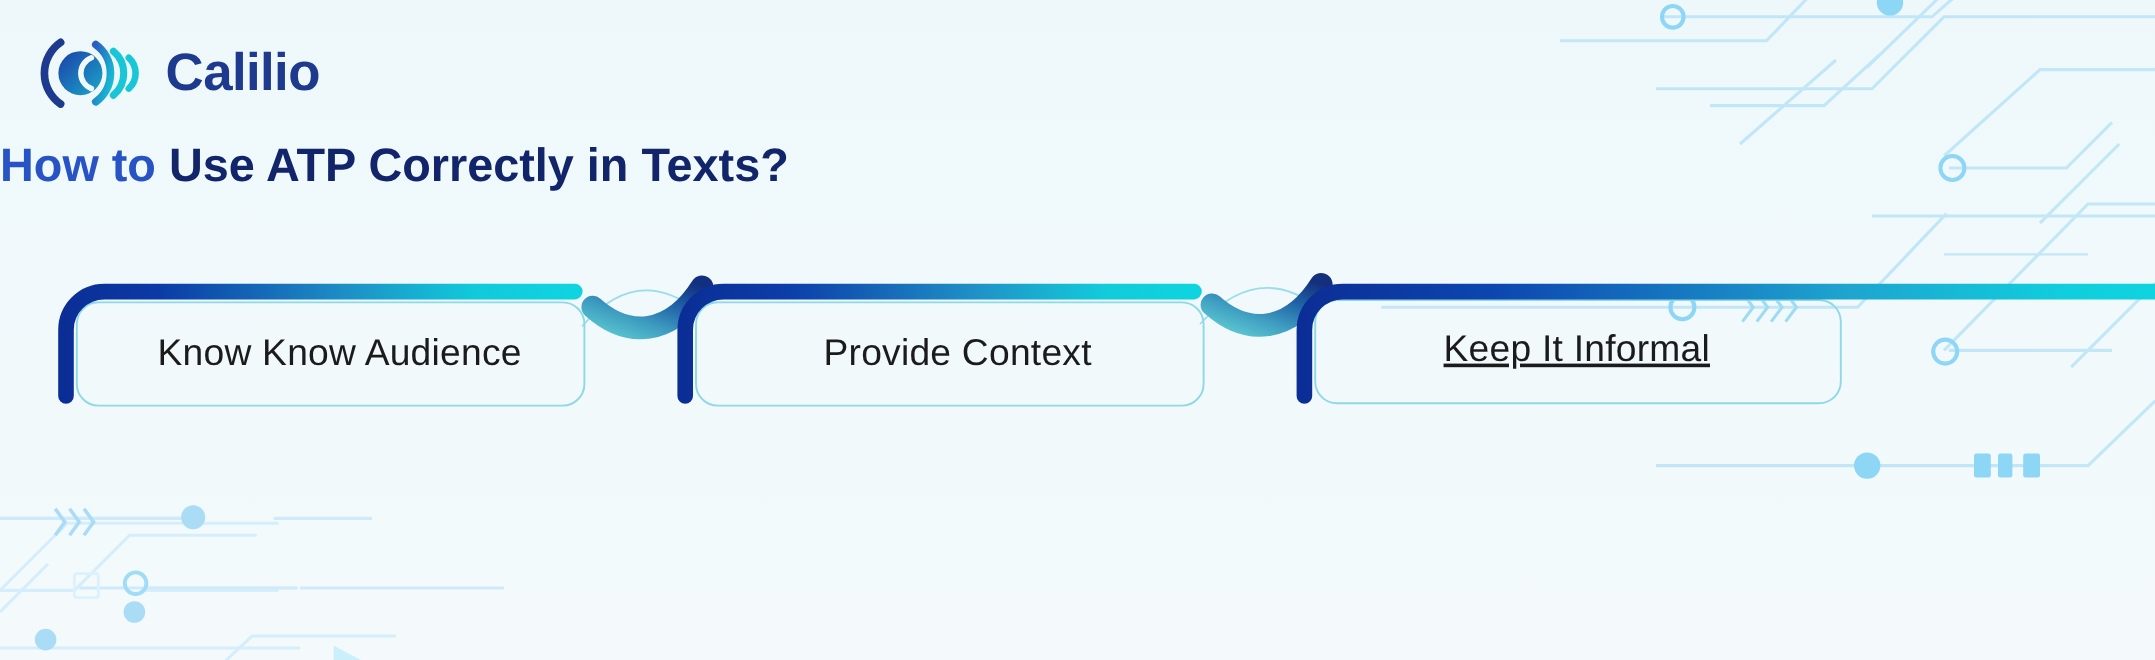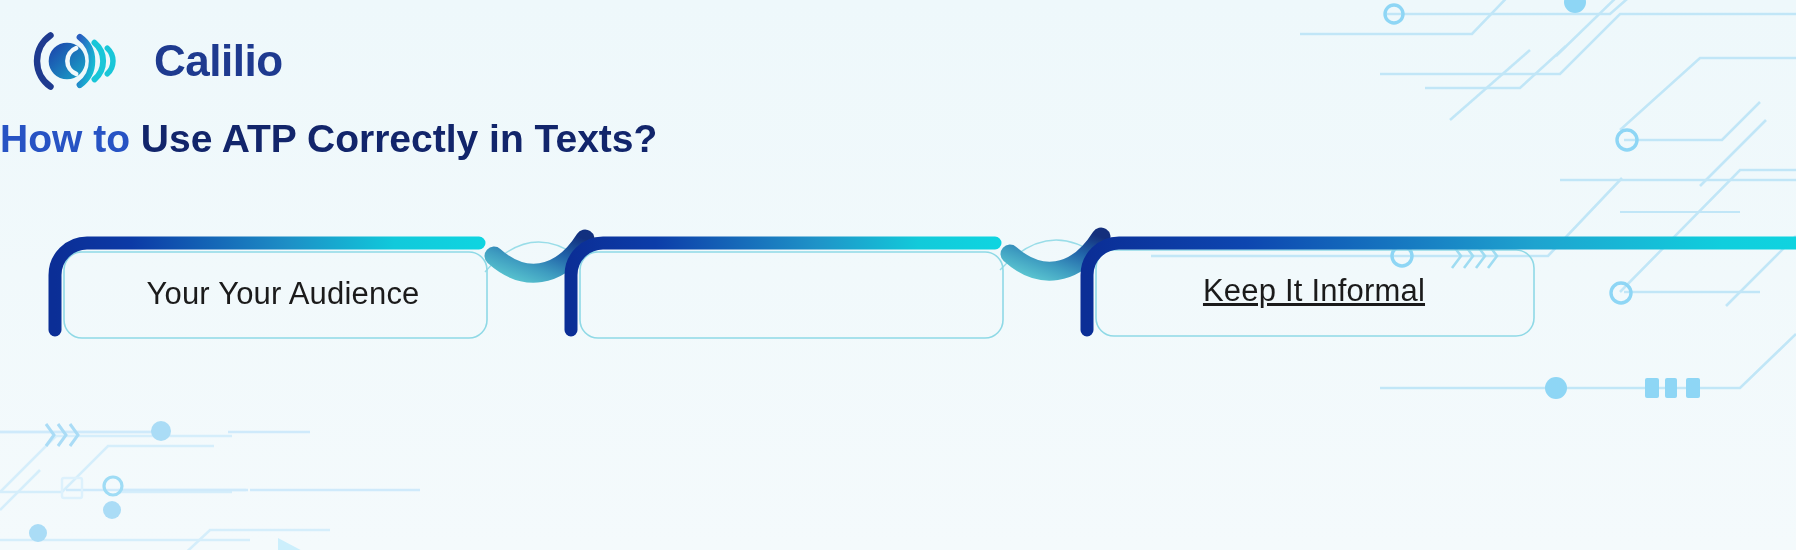--- a/index.html
+++ b/index.html
@@ -8,21 +8,21 @@
     background:#f2f9fb;
     font-family:"Liberation Sans", sans-serif;
     overflow:hidden;
     position:relative;
   }
   #stage{position:absolute;inset:0;width:1796px;height:550px;}
 
   .bg-decor{position:absolute;inset:0;width:1796px;height:550px;pointer-events:none;}
 
   
-  #logo{position:absolute;left:32px;top:28px;display:flex;align-items:center;gap:30px;}
+  #logo{position:absolute;left:32px;top:28px;display:flex;align-items:center;gap:14px;}
   #logo-mark{width:92px;height:66px;display:block;}
   #logo-text{
     font-size:44px;font-weight:bold;letter-spacing:-0.5px;
     color:#1e3a8f;line-height:1;
     font-family:"Liberation Sans", sans-serif;
   }
 
   
   #title{
     position:absolute;left:0;right:0;top:118px;
@@ -225,16 +225,17 @@
       <path d="M1000 270 Q1048 218 1098 256" fill="none" stroke="#8fd9e6" stroke-width="1.4" opacity="0.9"></path>
       <path d="M1010 275 C1036 234 1072 232 1101 258" fill="none" stroke="url(#arcGrad2)" stroke-width="19" stroke-linecap="round" transform="rotate(180 1055.5 256)"></path>
     </g>
 
     <g>
       <path d="M1096 250 h420 a18 18 0 0 1 18 18 v50 a18 18 0 0 1 -18 18 h-402 a18 18 0 0 1 -18 -18 v-50 a18 18 0 0 1 18 -18 z" fill="none" stroke="#8fd9e6" stroke-width="1.6"></path>
       <path d="M1087 330 v-55 a32 32 0 0 1 32 -32 h690" fill="none" stroke="url(#barGrad3)" stroke-width="13" stroke-linecap="round" stroke-linejoin="round"></path>
     </g>
   </svg>
 
-  <div class="card-label" id="label-0">Your Your Audience</div>
+  <div class="card-label" id="label-0">Know Know Audience</div>
+  <div class="card-label" id="label-1">Provide Context</div>
   <div class="card-label" id="label-2">Keep It Informal</div>
 
 </div>
 
 </body></html>

